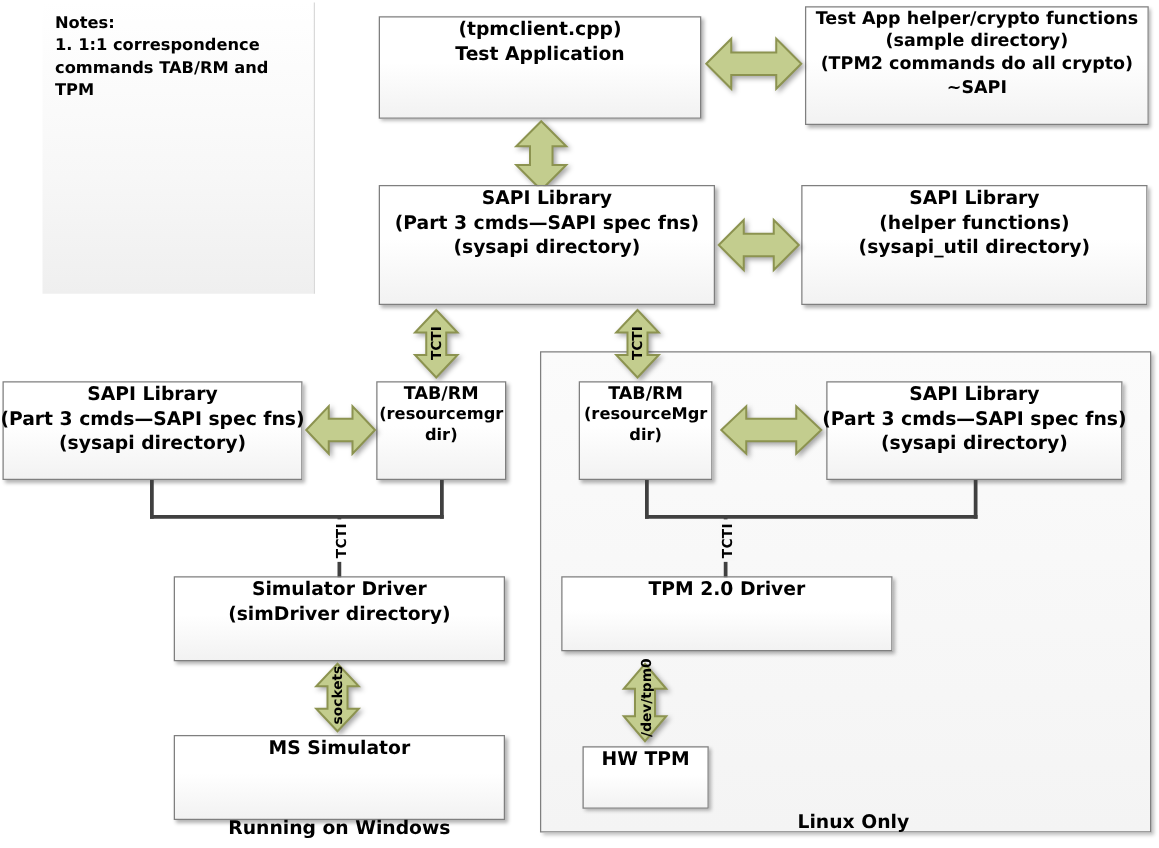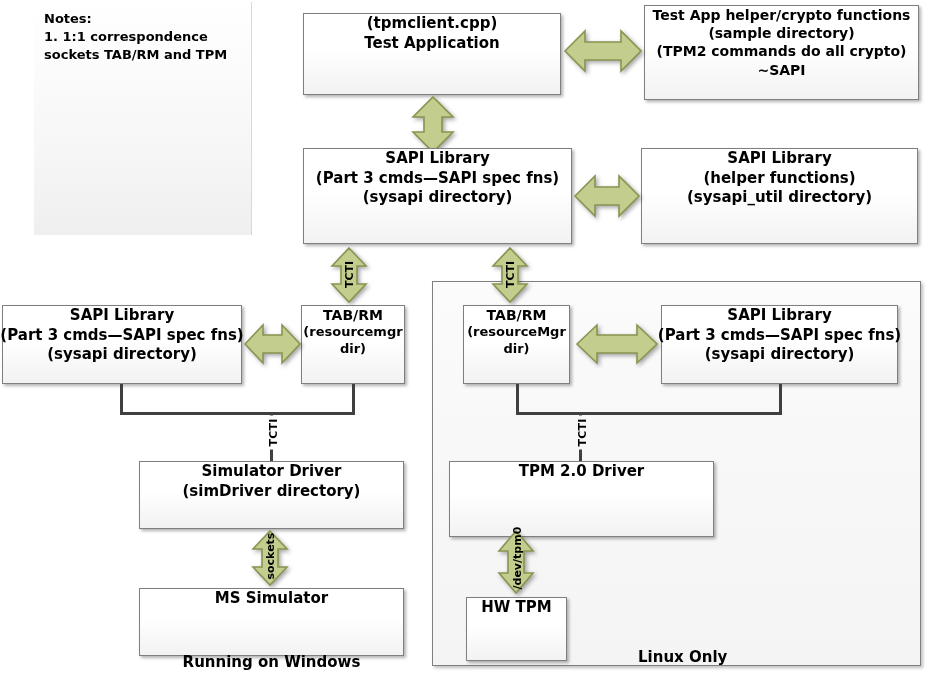--- a/index.html
+++ b/index.html
@@ -97,21 +97,21 @@
   }
 </style>
 </head>
 <body>
 
 <div id="canvas">
 
   <div class="notes" style="left:34px; top:2px; width:218px; height:233px;">
     <div>Notes:</div>
     <div>1.  1:1 correspondence</div>
-    <div>sockets TAB/RM and TPM</div>
+    <div>commands TAB/RM and TPM</div>
   </div>
 
   <div class="region" style="left:432px; top:281px; width:489px; height:385px;"></div>
   <div class="region-label" style="left:638px; top:648px;">Linux Only</div>
 
   <div class="box" style="left:303px; top:13px; width:258px; height:82px; font-size:15px;">
     <span class="ln">(tpmclient.cpp)</span>
     <span class="ln">Test Application</span>
   </div>
 
@@ -212,21 +212,21 @@
   <div class="ln-v" style="left:779px; top:384px; height:31px;"></div>
   <div class="ln-h" style="left:516px; top:412px; width:266px;"></div>
   <div class="ln-v" style="left:579px; top:412px; height:50px;"></div>
   <div class="line-label" style="left:565px; top:426px; width:34px; text-align:center; background:#f7f7f7;">TCTI</div>
 
   <div class="box" style="left:139px; top:461px; width:265px; height:68px; font-size:15px;">
     <span class="ln">Simulator Driver</span>
     <span class="ln">(simDriver directory)</span>
   </div>
 
-  <div class="box" style="left:449px; top:461px; width:265px; height:76px; font-size:15px;">
+  <div class="box" style="left:449px; top:461px; width:265px; height:60px; font-size:15px;">
     <span class="ln">TPM 2.0 Driver</span>
   </div>
 
   <div class="arrow" style="left:251px; top:531px;">
     <svg width="38" height="54" viewBox="0 0 38 54">
       <polygon points="19,0 36,18 27,18 27,36 36,36 19,54 2,36 11,36 11,18 2,18" fill="#c3cd8e" stroke="#8c9350" stroke-width="1.6" style="filter:drop-shadow(2px 2px 2px rgba(0,0,0,.35))"></polygon>
     </svg>
   </div>
   <div class="arrow-label" style="left:248px; top:551px; width:44px; text-align:center;">sockets</div>
 
@@ -235,17 +235,17 @@
       <polygon points="19,0 36,20 27,20 27,42 36,42 19,62 2,42 11,42 11,20 2,20" fill="#c3cd8e" stroke="#8c9350" stroke-width="1.6" style="filter:drop-shadow(2px 2px 2px rgba(0,0,0,.35))"></polygon>
     </svg>
   </div>
   <div class="arrow-label" style="left:489px; top:555px; width:56px; text-align:center;">/dev/tpm0</div>
 
   <div class="box" style="left:139px; top:588px; width:265px; height:68px; font-size:15px;gap:44px;">
     <span class="ln">MS Simulator</span>
     <span class="ln">Running on Windows</span>
   </div>
 
-  <div class="box" style="left:466px; top:597px; width:101px; height:64px; font-size:15px;">
+  <div class="box" style="left:466px; top:597px; width:101px; height:50px; font-size:15px;">
     <span class="ln">HW TPM</span>
   </div>
 
 </div>
 
 </body></html>

